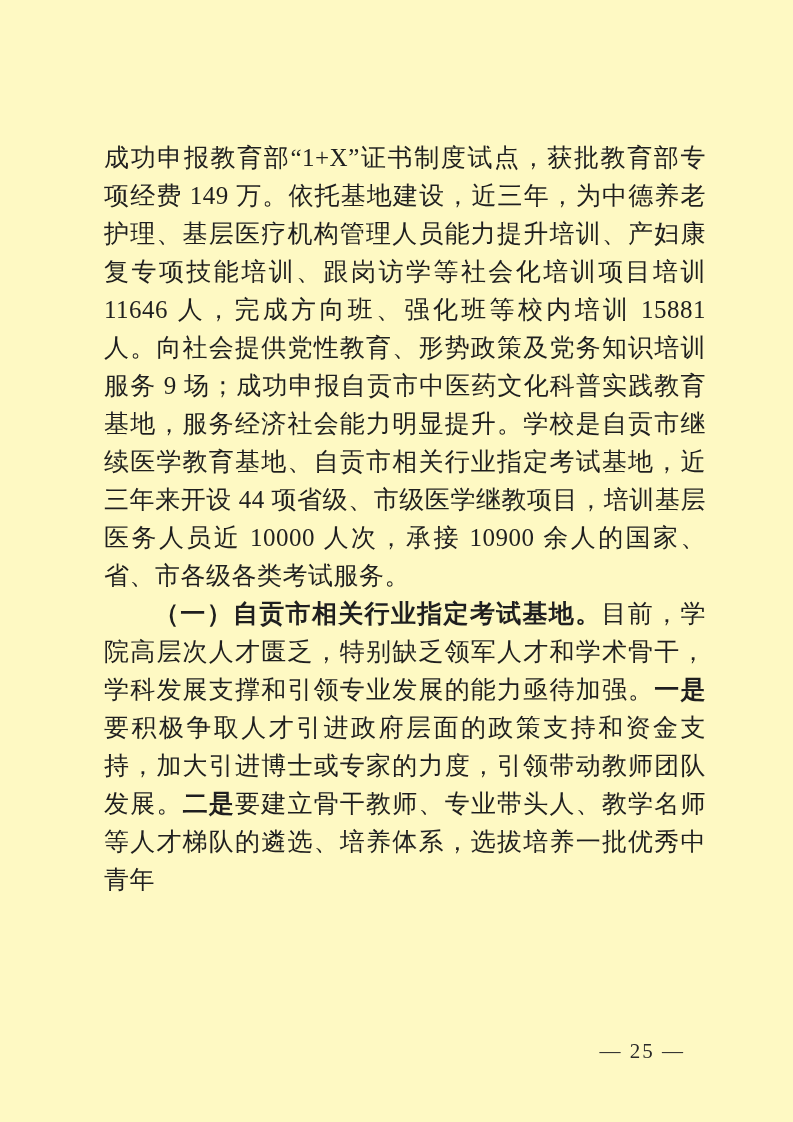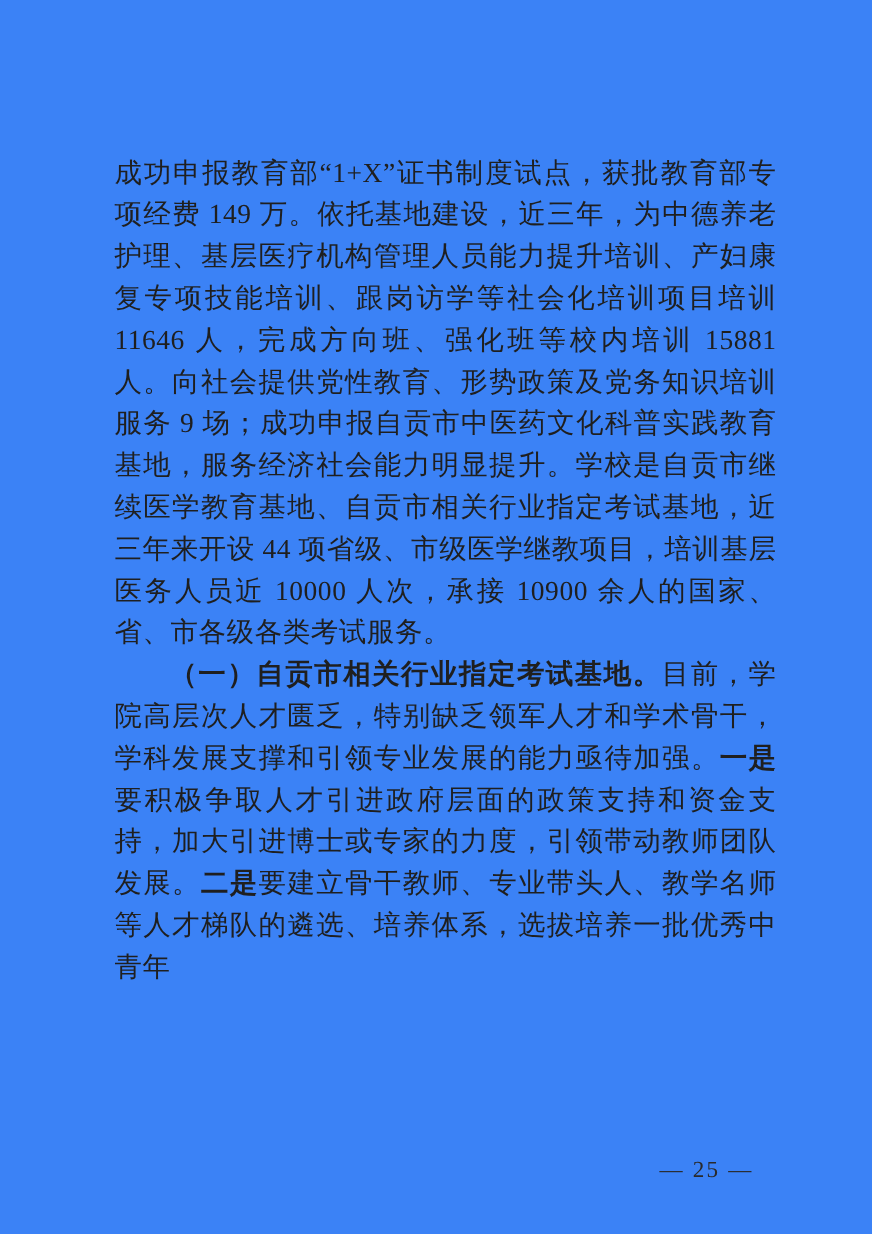--- a/index.html
+++ b/index.html
@@ -4,21 +4,21 @@
 <style>
   html, body {
     margin: 0;
     padding: 0;
     background: #ffffff;
   }
   .page {
     position: relative;
     width: 793px;
     height: 1122px;
-    background: #3b82f6;
+    background: #fef9c3;
     overflow: hidden;
     font-family: "Liberation Serif", "DejaVu Serif", serif;
     color: #1f1f1f;
   }
   .content {
     position: absolute;
     left: 104px;
     top: 139px;
     width: 602px;
   }
@@ -36,21 +36,21 @@
   p.heading {
     text-indent: 2em;
     font-family: "Liberation Sans", "DejaVu Sans", sans-serif;
     font-weight: bold;
     color: #111111;
   }
   .bold-run { font-weight: bold; }
   .page-number {
     position: absolute;
     right: 108px;
-    bottom: 46px;
+    bottom: 58px;
     font-size: 21px;
     letter-spacing: 2px;
     color: #2a2a2a;
     font-family: "Liberation Serif", "DejaVu Serif", serif;
   }
 </style>
 </head>
 <body>
 
 <div class="page">

